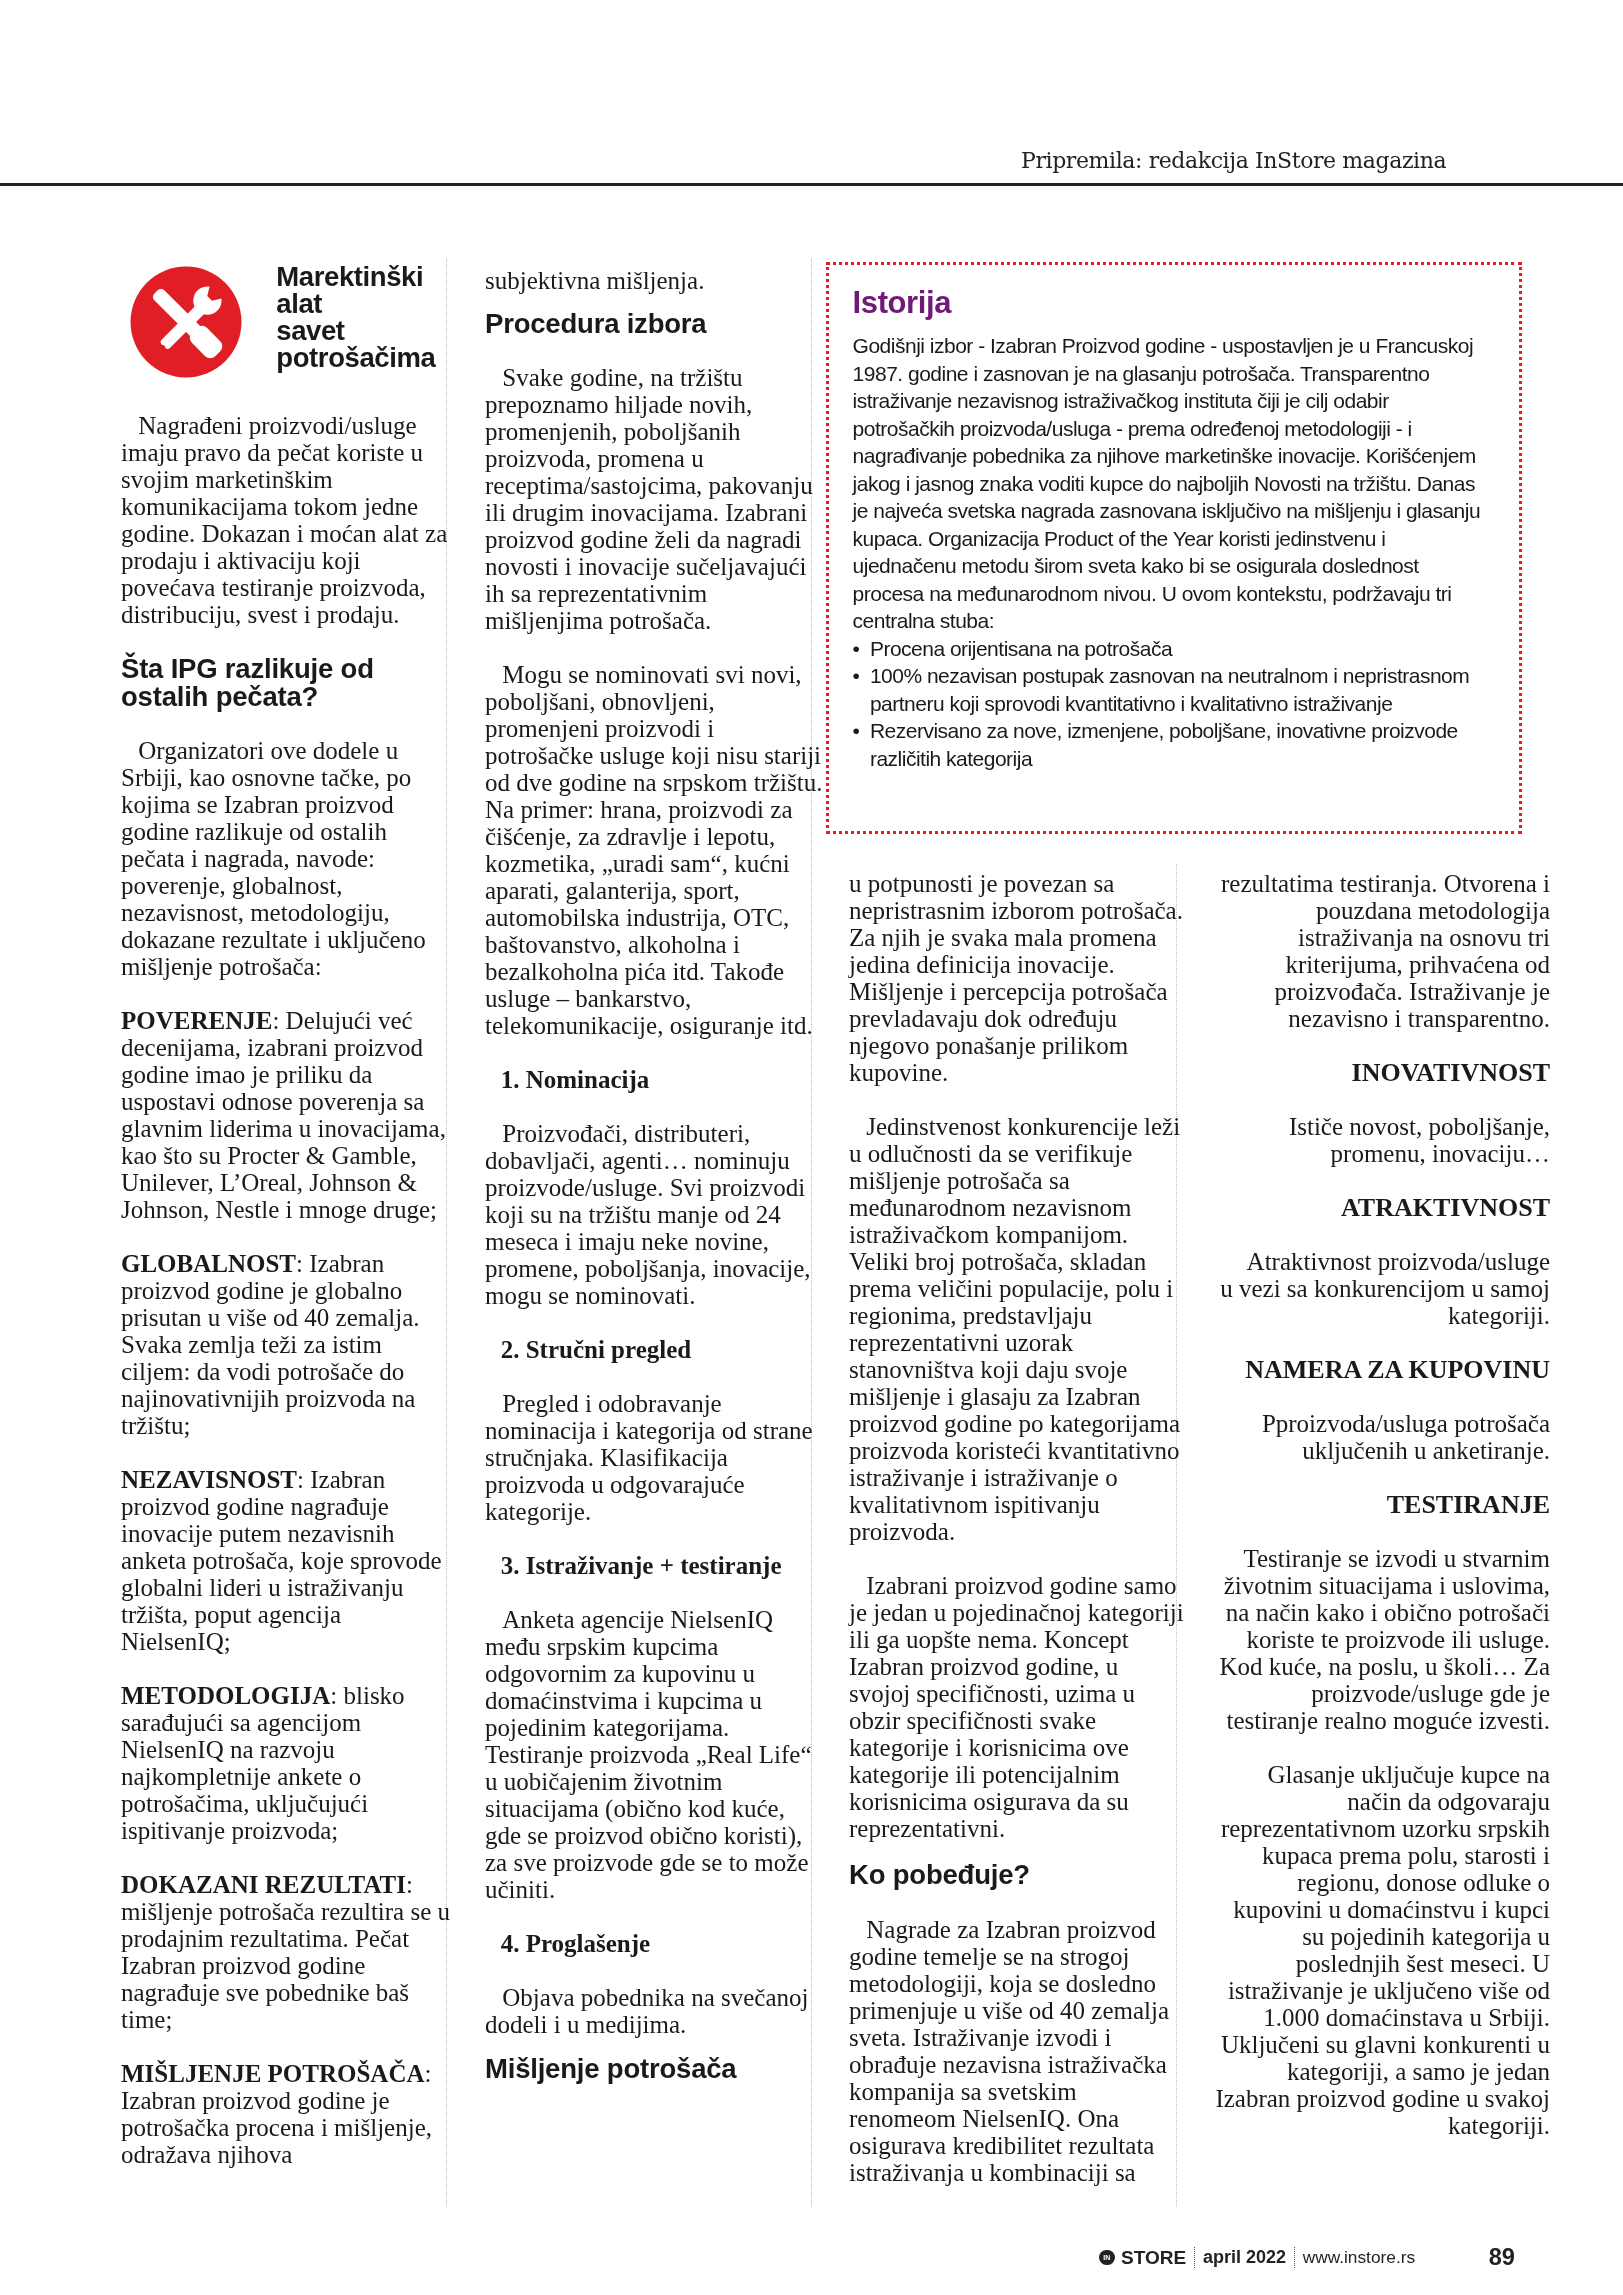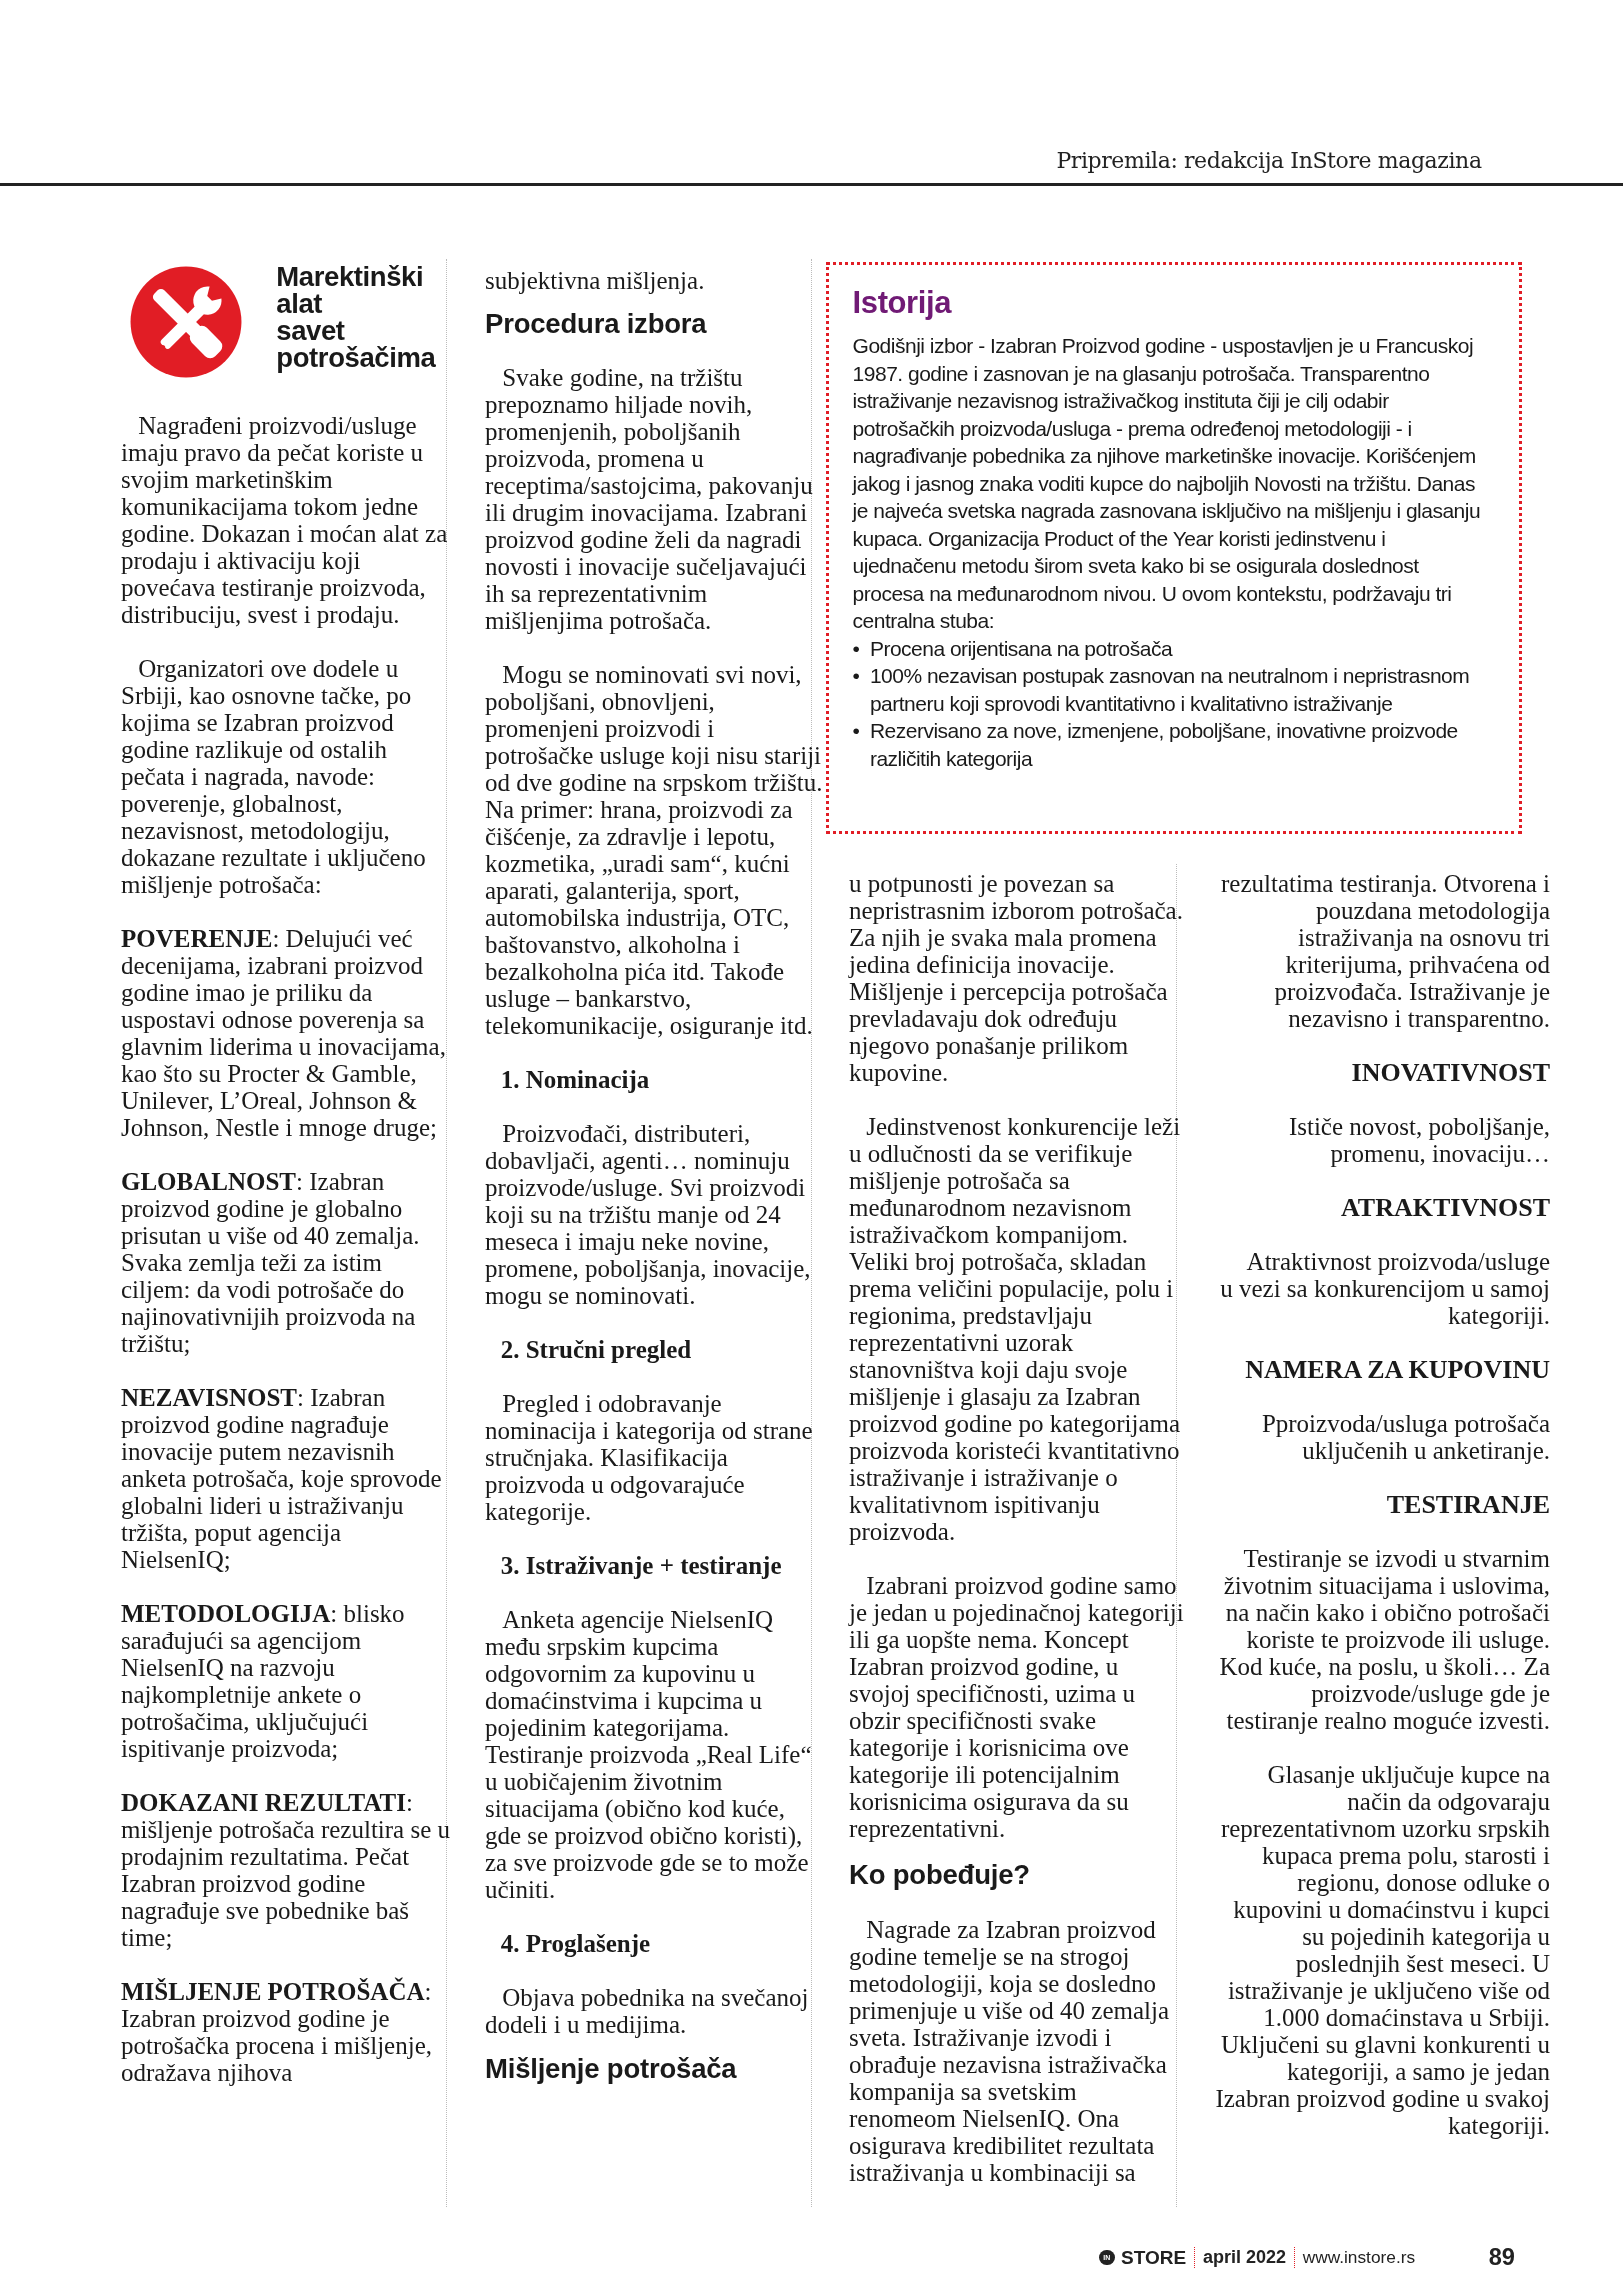--- a/index.html
+++ b/index.html
@@ -1,20 +1,20 @@
 <!DOCTYPE html>
 <html style="font-size:12.6px"><head>
 <meta charset="utf-8">
 <style>
   * { box-sizing: border-box; margin: 0; padding: 0; }
   html, body { width: 1623px; height: 2295px; background: #ffffff; overflow: hidden; }
   body { position: relative; color: #1c1c1c; }
 
   .header-credit {
-    position: absolute; left: 1021px; top: 148px; width: 496px; text-align: center;
+    position: absolute; left: 1021px; top: 148px; width: 496px; text-align: left;
     font-family: "DejaVu Serif", serif; font-size: 22px; color: #222; letter-spacing: -0.4px;
   }
   .header-rule { position: absolute; left: 0; top: 183px; width: 1623px; height: 3.1px; background: #222; }
 
   .col { position: absolute; font-family: "Liberation Serif", serif; font-size: 25px; line-height: 27px; color: #1a1a1a; margin-left: 23px; }
   .col p { margin: 0 0 27px 0; }
   .col p.indent { text-indent: 17.3px; }
   .col .k { font-weight: bold; }
   .col .sub { font-weight: bold; margin: 0 0 27px 15.7px; }
   .col .caps { font-weight: bold; font-size: 26px; margin: 0 0 27px 0; }
@@ -91,20 +91,21 @@
       <circle cx="30" cy="72" r="2.5" fill="#e11d25"></circle>
     </svg>
     <div class="badge-title">
       <span>Marektinški</span>
       <span>alat</span>
       <span>savet</span>
       <span>potrošačima</span>
     </div>
   </div>
   <p class="indent">Nagrađeni proizvodi/usluge imaju pravo da pečat koriste u svojim marketinškim komunikacijama tokom jedne godine. Dokazan i moćan alat za prodaju i aktivaciju koji povećava testiranje proizvoda, distribuciju, svest i prodaju.</p>
+  <h2>Šta IPG razlikuje od ostalih pečata?</h2>
   <p class="indent">Organizatori ove dodele u Srbiji, kao osnovne tačke, po kojima se Izabran proizvod godine razlikuje od ostalih pečata i nagrada, navode: poverenje, globalnost, nezavisnost, metodologiju, dokazane rezultate i uključeno mišljenje potrošača:</p>
   <p><span class="k">POVERENJE</span><span>: Delujući već decenijama, izabrani proizvod godine imao je priliku da uspostavi odnose poverenja sa glavnim liderima u inovacijama, kao što su Procter &amp; Gamble, Unilever, L’Oreal, Johnson &amp; Johnson, Nestle i mnoge druge;</span></p>
   <p><span class="k">GLOBALNOST</span><span>: Izabran proizvod godine je globalno prisutan u više od 40 zemalja. Svaka zemlja teži za istim ciljem: da vodi potrošače do najinovativnijih proizvoda na tržištu;</span></p>
   <p><span class="k">NEZAVISNOST</span><span>: Izabran proizvod godine nagrađuje inovacije putem nezavisnih anketa potrošača, koje sprovode globalni lideri u istraživanju tržišta, poput agencija NielsenIQ;</span></p>
   <p><span class="k">METODOLOGIJA</span><span>: blisko sarađujući sa agencijom NielsenIQ na razvoju najkompletnije ankete o potrošačima, uključujući ispitivanje proizvoda;</span></p>
   <p><span class="k">DOKAZANI REZULTATI</span><span>: mišljenje potrošača rezultira se u prodajnim rezultatima. Pečat Izabran proizvod godine nagrađuje sve pobednike baš time;</span></p>
   <p><span class="k">MIŠLJENJE POTROŠAČA</span><span>: Izabran proizvod godine je potrošačka procena i mišljenje, odražava njihova</span></p>
 </div>
 
 <div class="col" id="col2">

